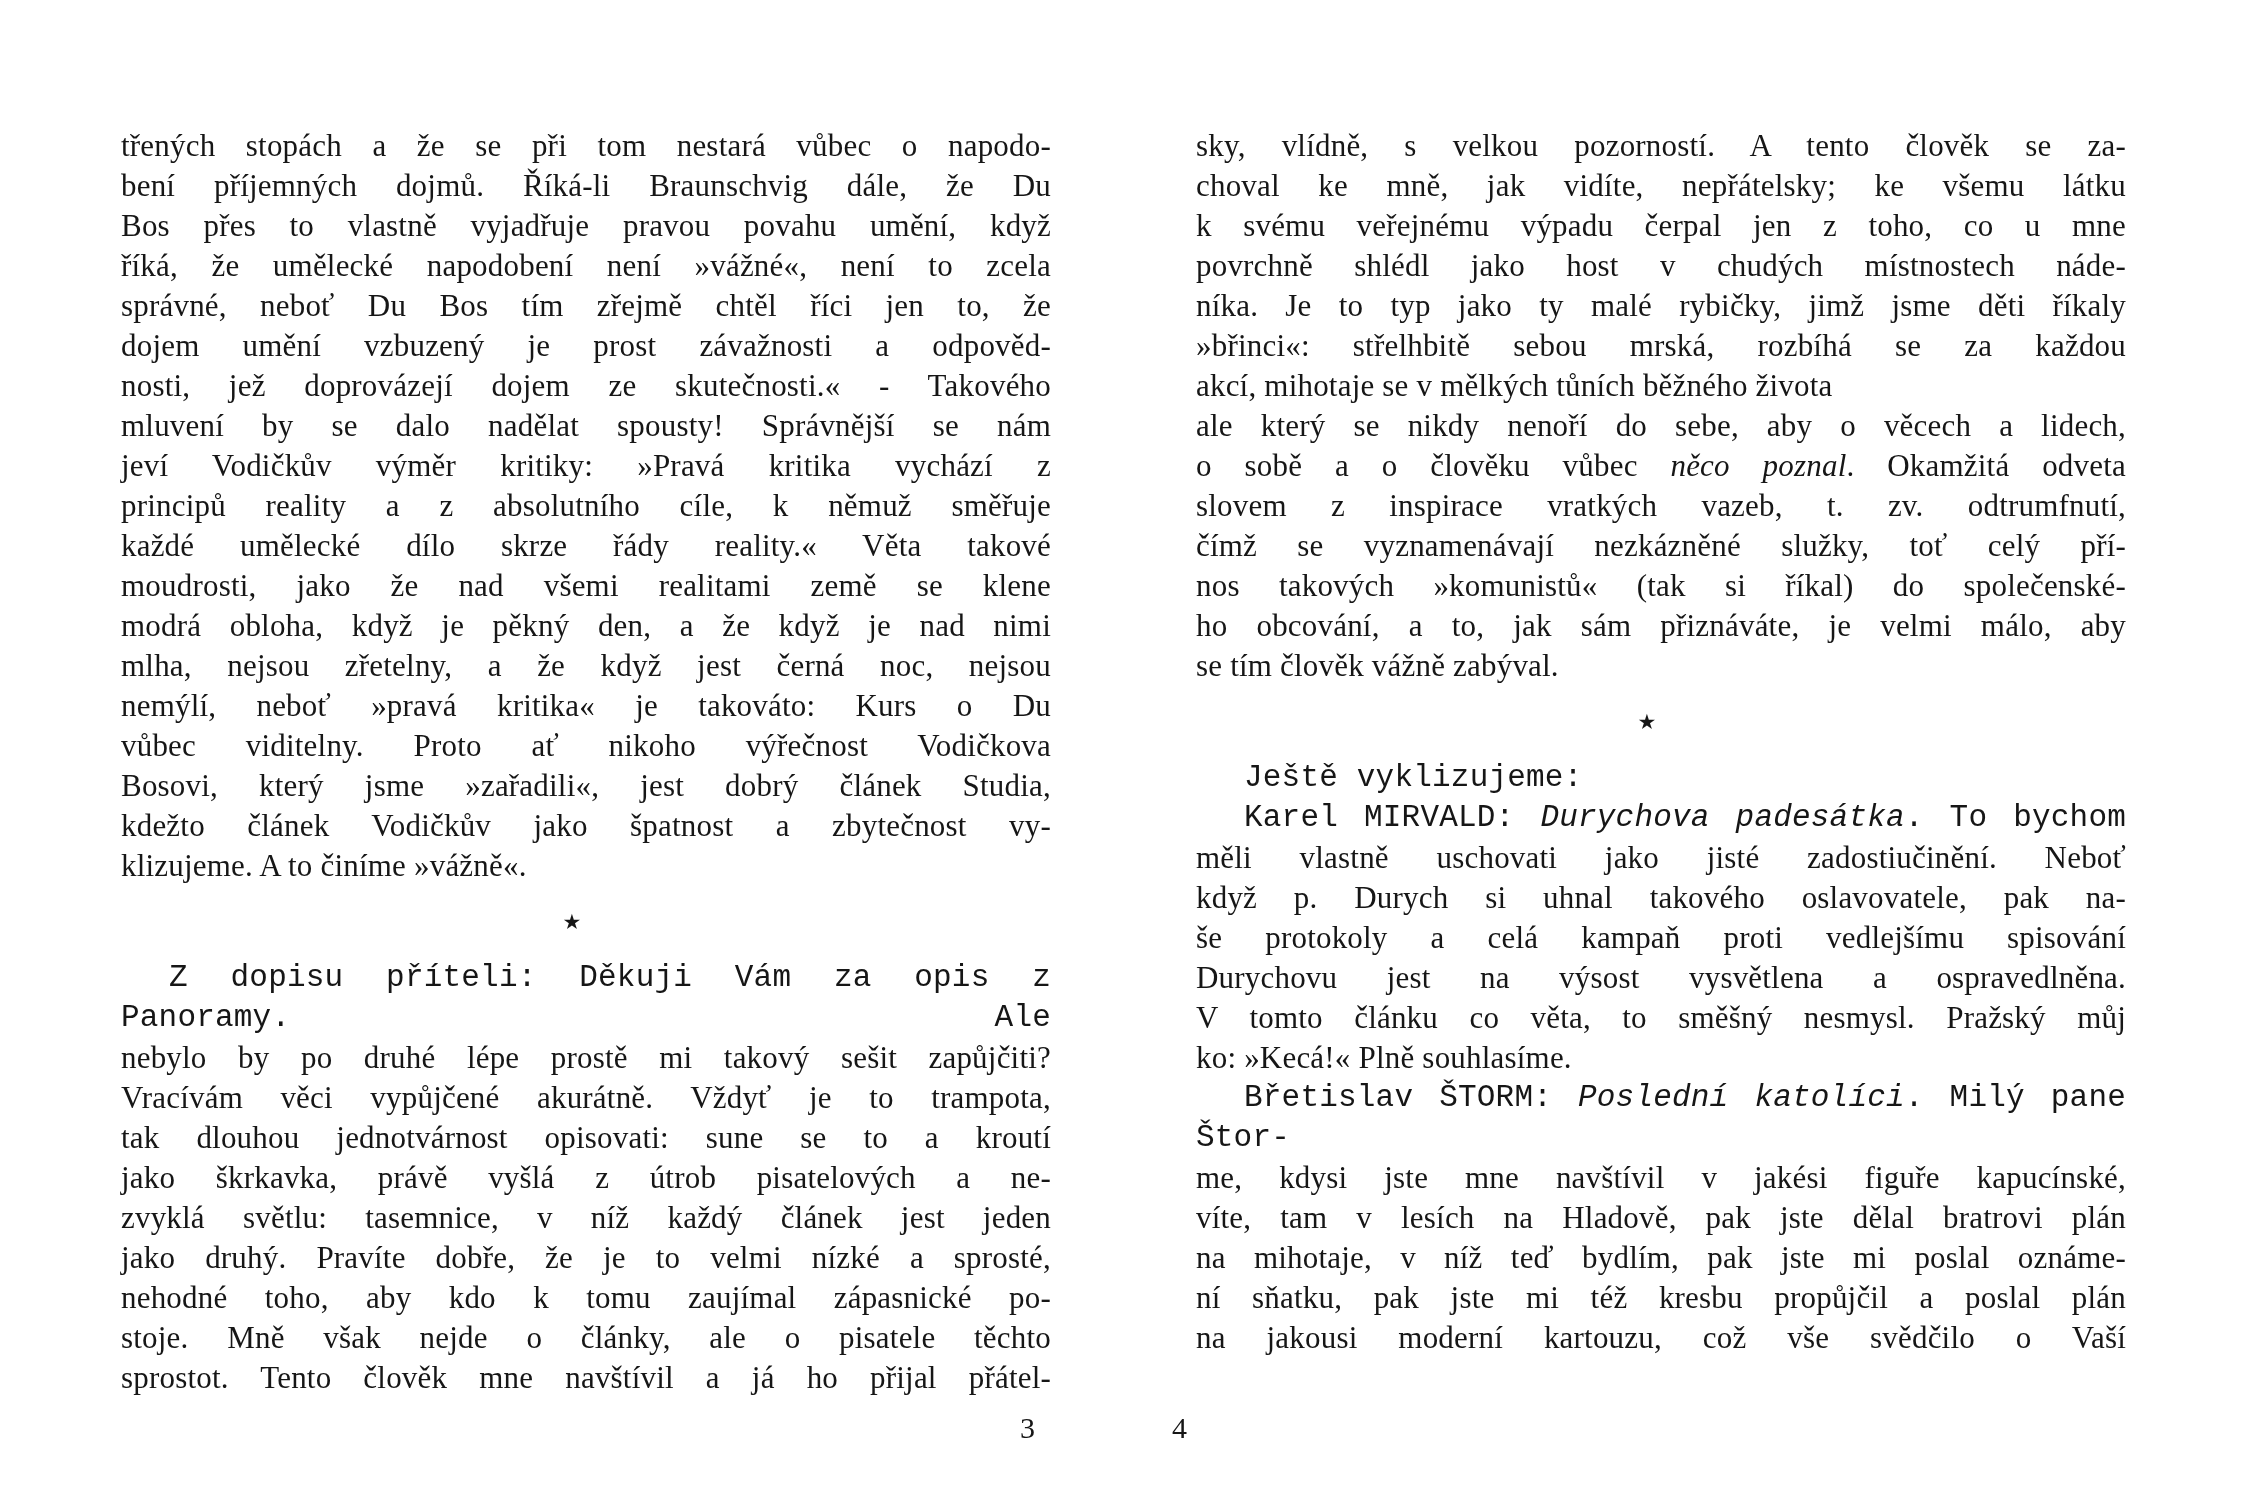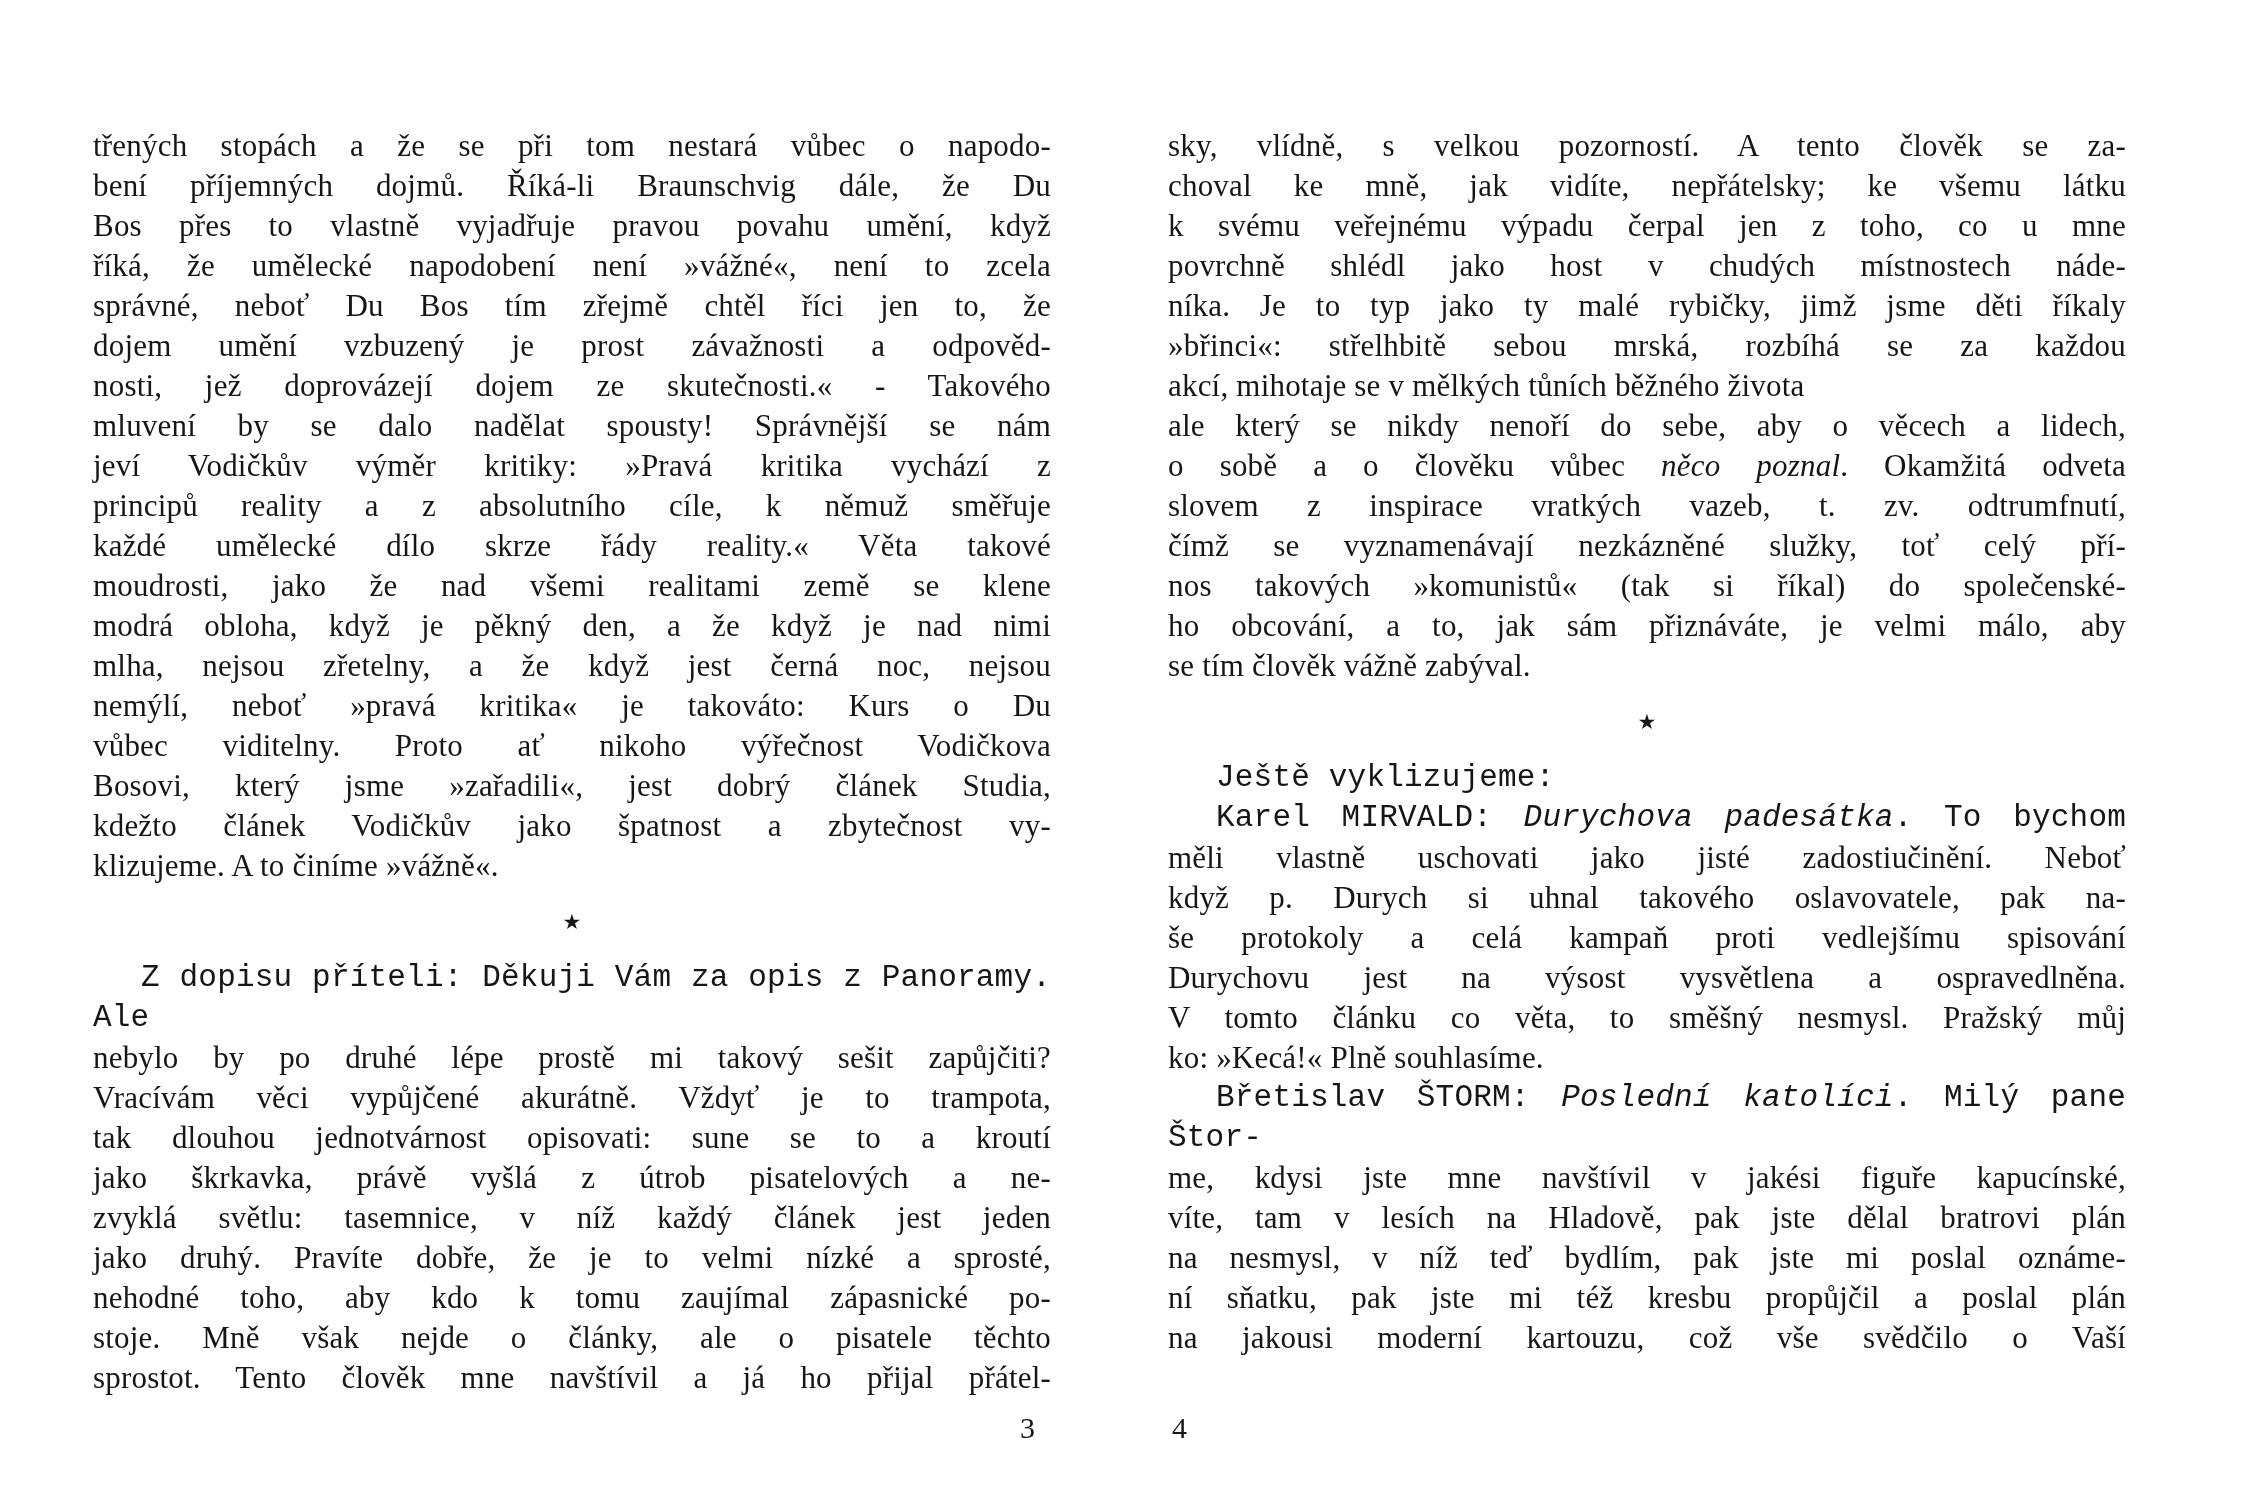--- a/index.html
+++ b/index.html
@@ -29,20 +29,21 @@
     width: 100%;
     font-size: 31px;
     line-height: 40px;
     letter-spacing: 0.2px;
   }
   .line {
     text-align: justify;
     text-align-last: justify;
     white-space: normal;
     min-height: 40px;
+    margin-left: 28px;
   }
   .line.no-justify {
     text-align: right;
     text-align-last: left;
   }
   .line.indent {
     text-indent: 48px;
     font-family: Liberation Mono, monospace;
   }
   .italic { font-style: italic; }
@@ -125,20 +126,20 @@
         <div class="line indent"><span>Karel MIRVALD: </span><span class="italic">Durychova padesátka</span><span>. To bychom</span></div>
         <div class="line"><span>měli vlastně uschovati jako jisté zadostiučinění. Neboť</span></div>
         <div class="line"><span>když p. Durych si uhnal takového oslavovatele, pak na-</span></div>
         <div class="line"><span>še protokoly a celá kampaň proti vedlejšímu spisování</span></div>
         <div class="line"><span>Durychovu jest na výsost vysvětlena a ospravedlněna.</span></div>
         <div class="line"><span>V tomto článku co věta, to směšný nesmysl. Pražský můj</span></div>
         <div class="line no-justify"><span>ko: »Kecá!« Plně souhlasíme.</span></div>
         <div class="line indent"><span>Břetislav ŠTORM: </span><span class="italic">Poslední katolíci</span><span>. Milý pane Štor-</span></div>
         <div class="line"><span>me, kdysi jste mne navštívil v jakési figuře kapucínské,</span></div>
         <div class="line"><span>víte, tam v lesích na Hladově, pak jste dělal bratrovi plán</span></div>
-        <div class="line"><span>na nesmysl, v níž teď bydlím, pak jste mi poslal oznáme-</span></div>
+        <div class="line"><span>na mihotaje, v níž teď bydlím, pak jste mi poslal oznáme-</span></div>
         <div class="line"><span>ní sňatku, pak jste mi též kresbu propůjčil a poslal plán</span></div>
         <div class="line"><span>na jakousi moderní kartouzu, což vše svědčilo o Vaší</span></div>
       </div>
     <div class="page-number">4</div>
   </section>
 
 </div>
 
 </body></html>

